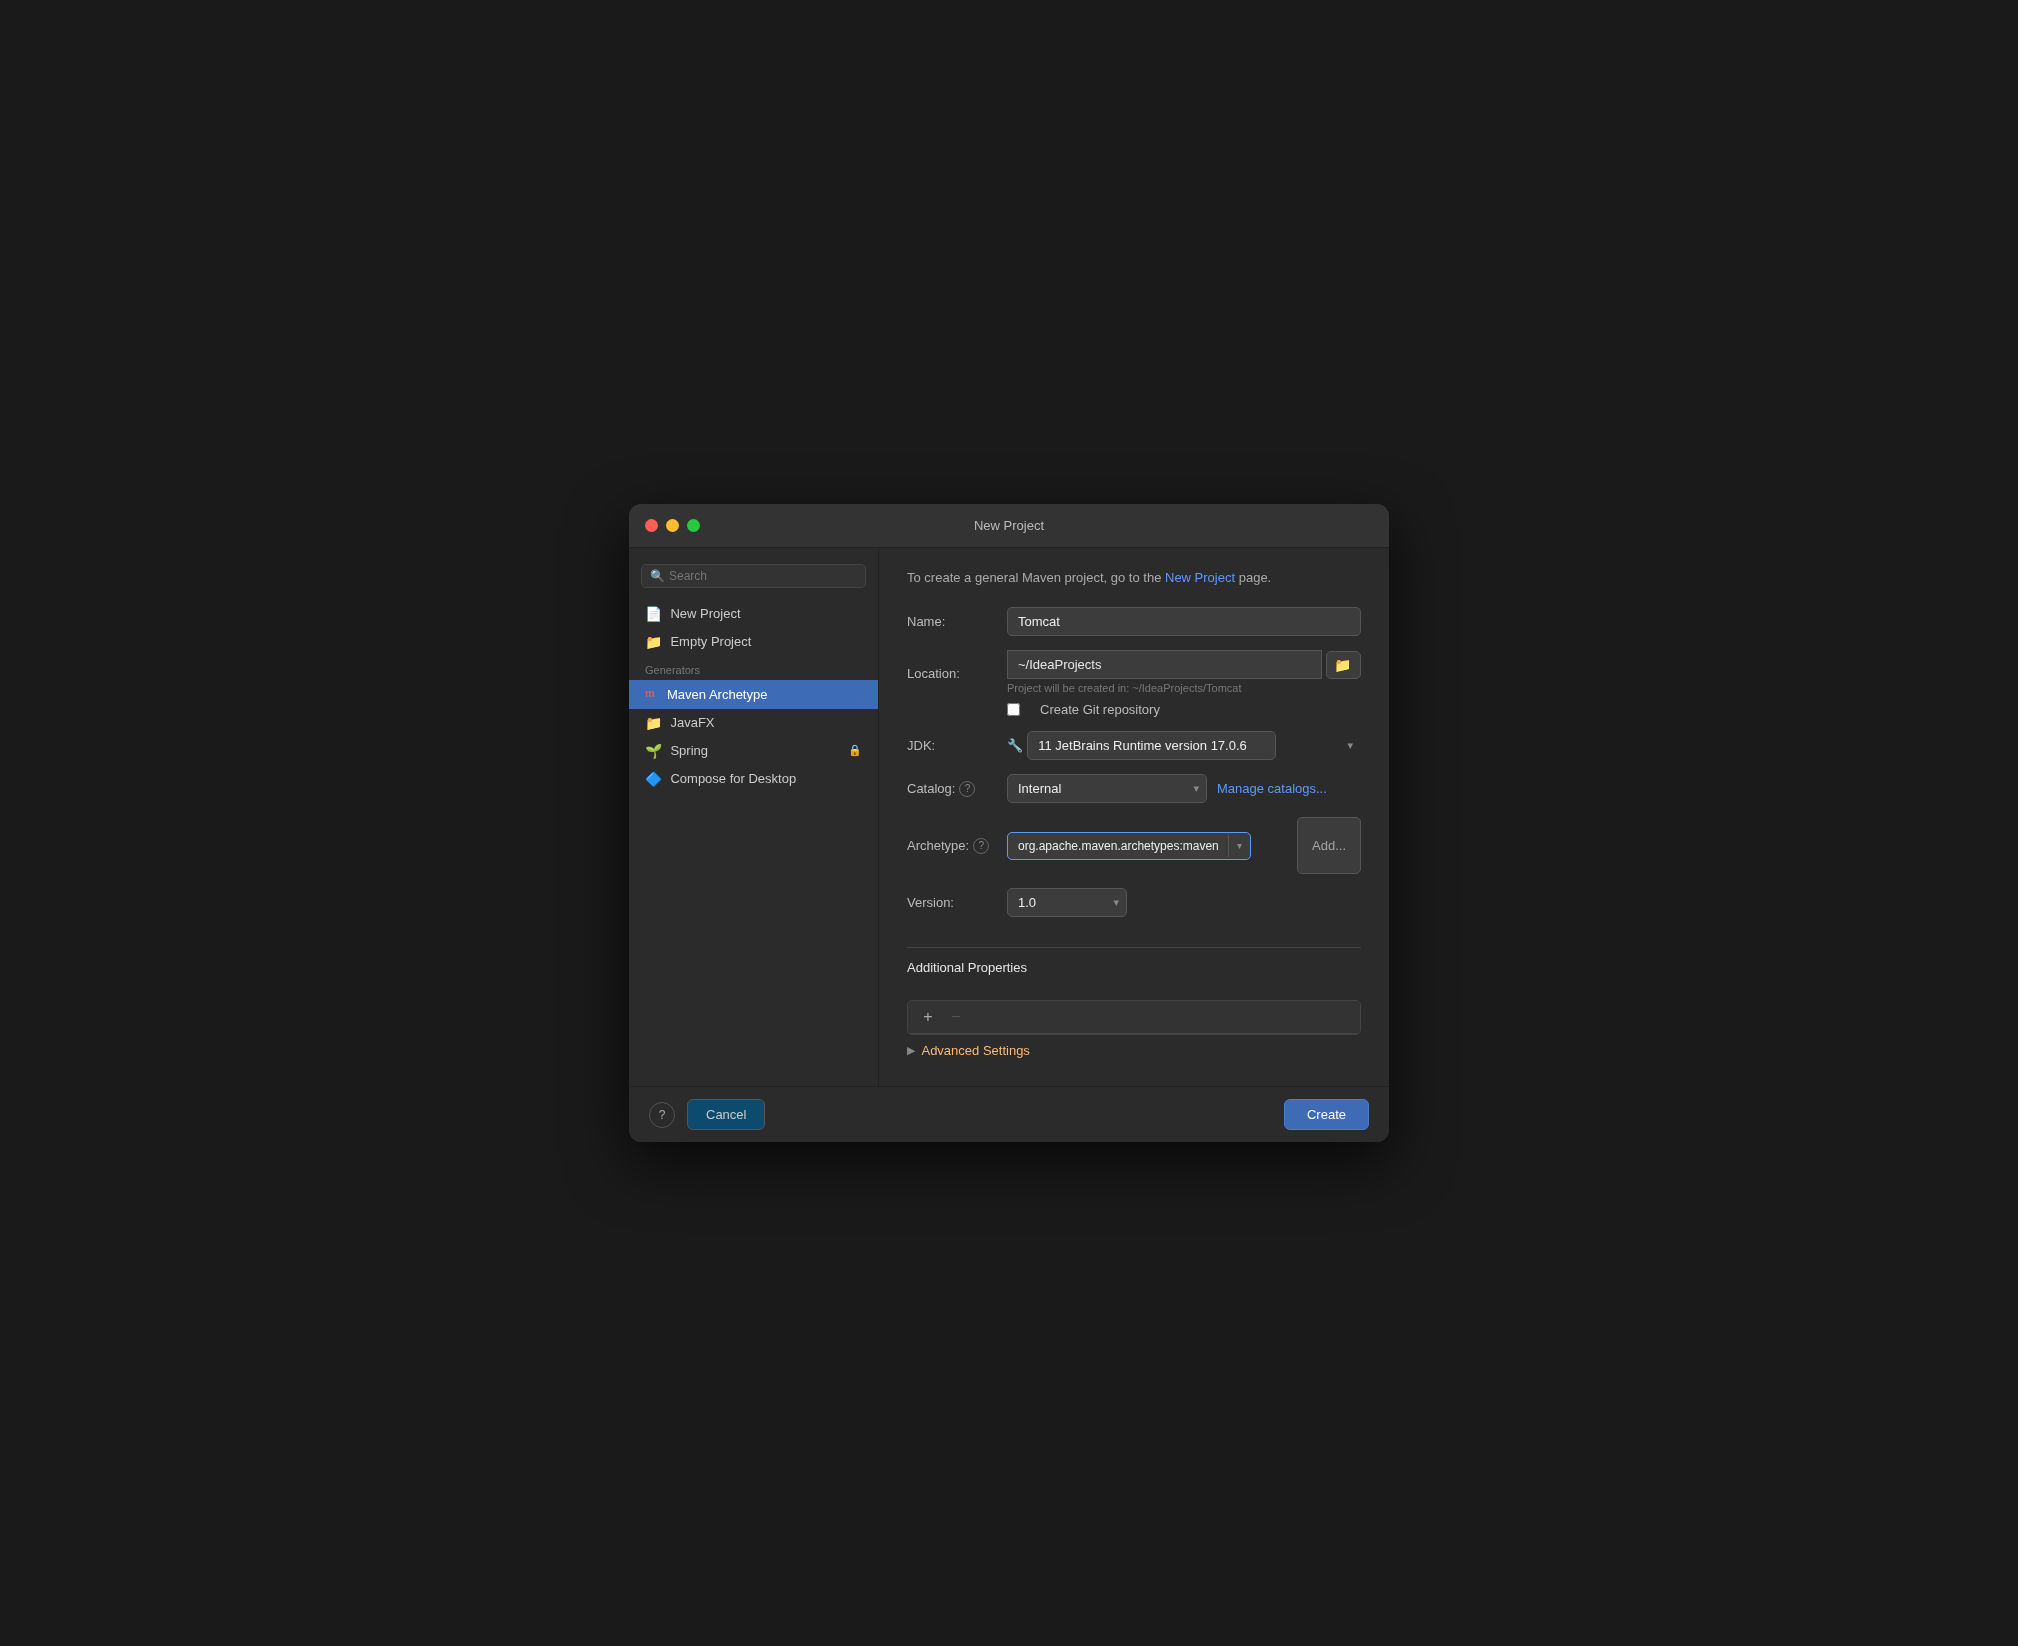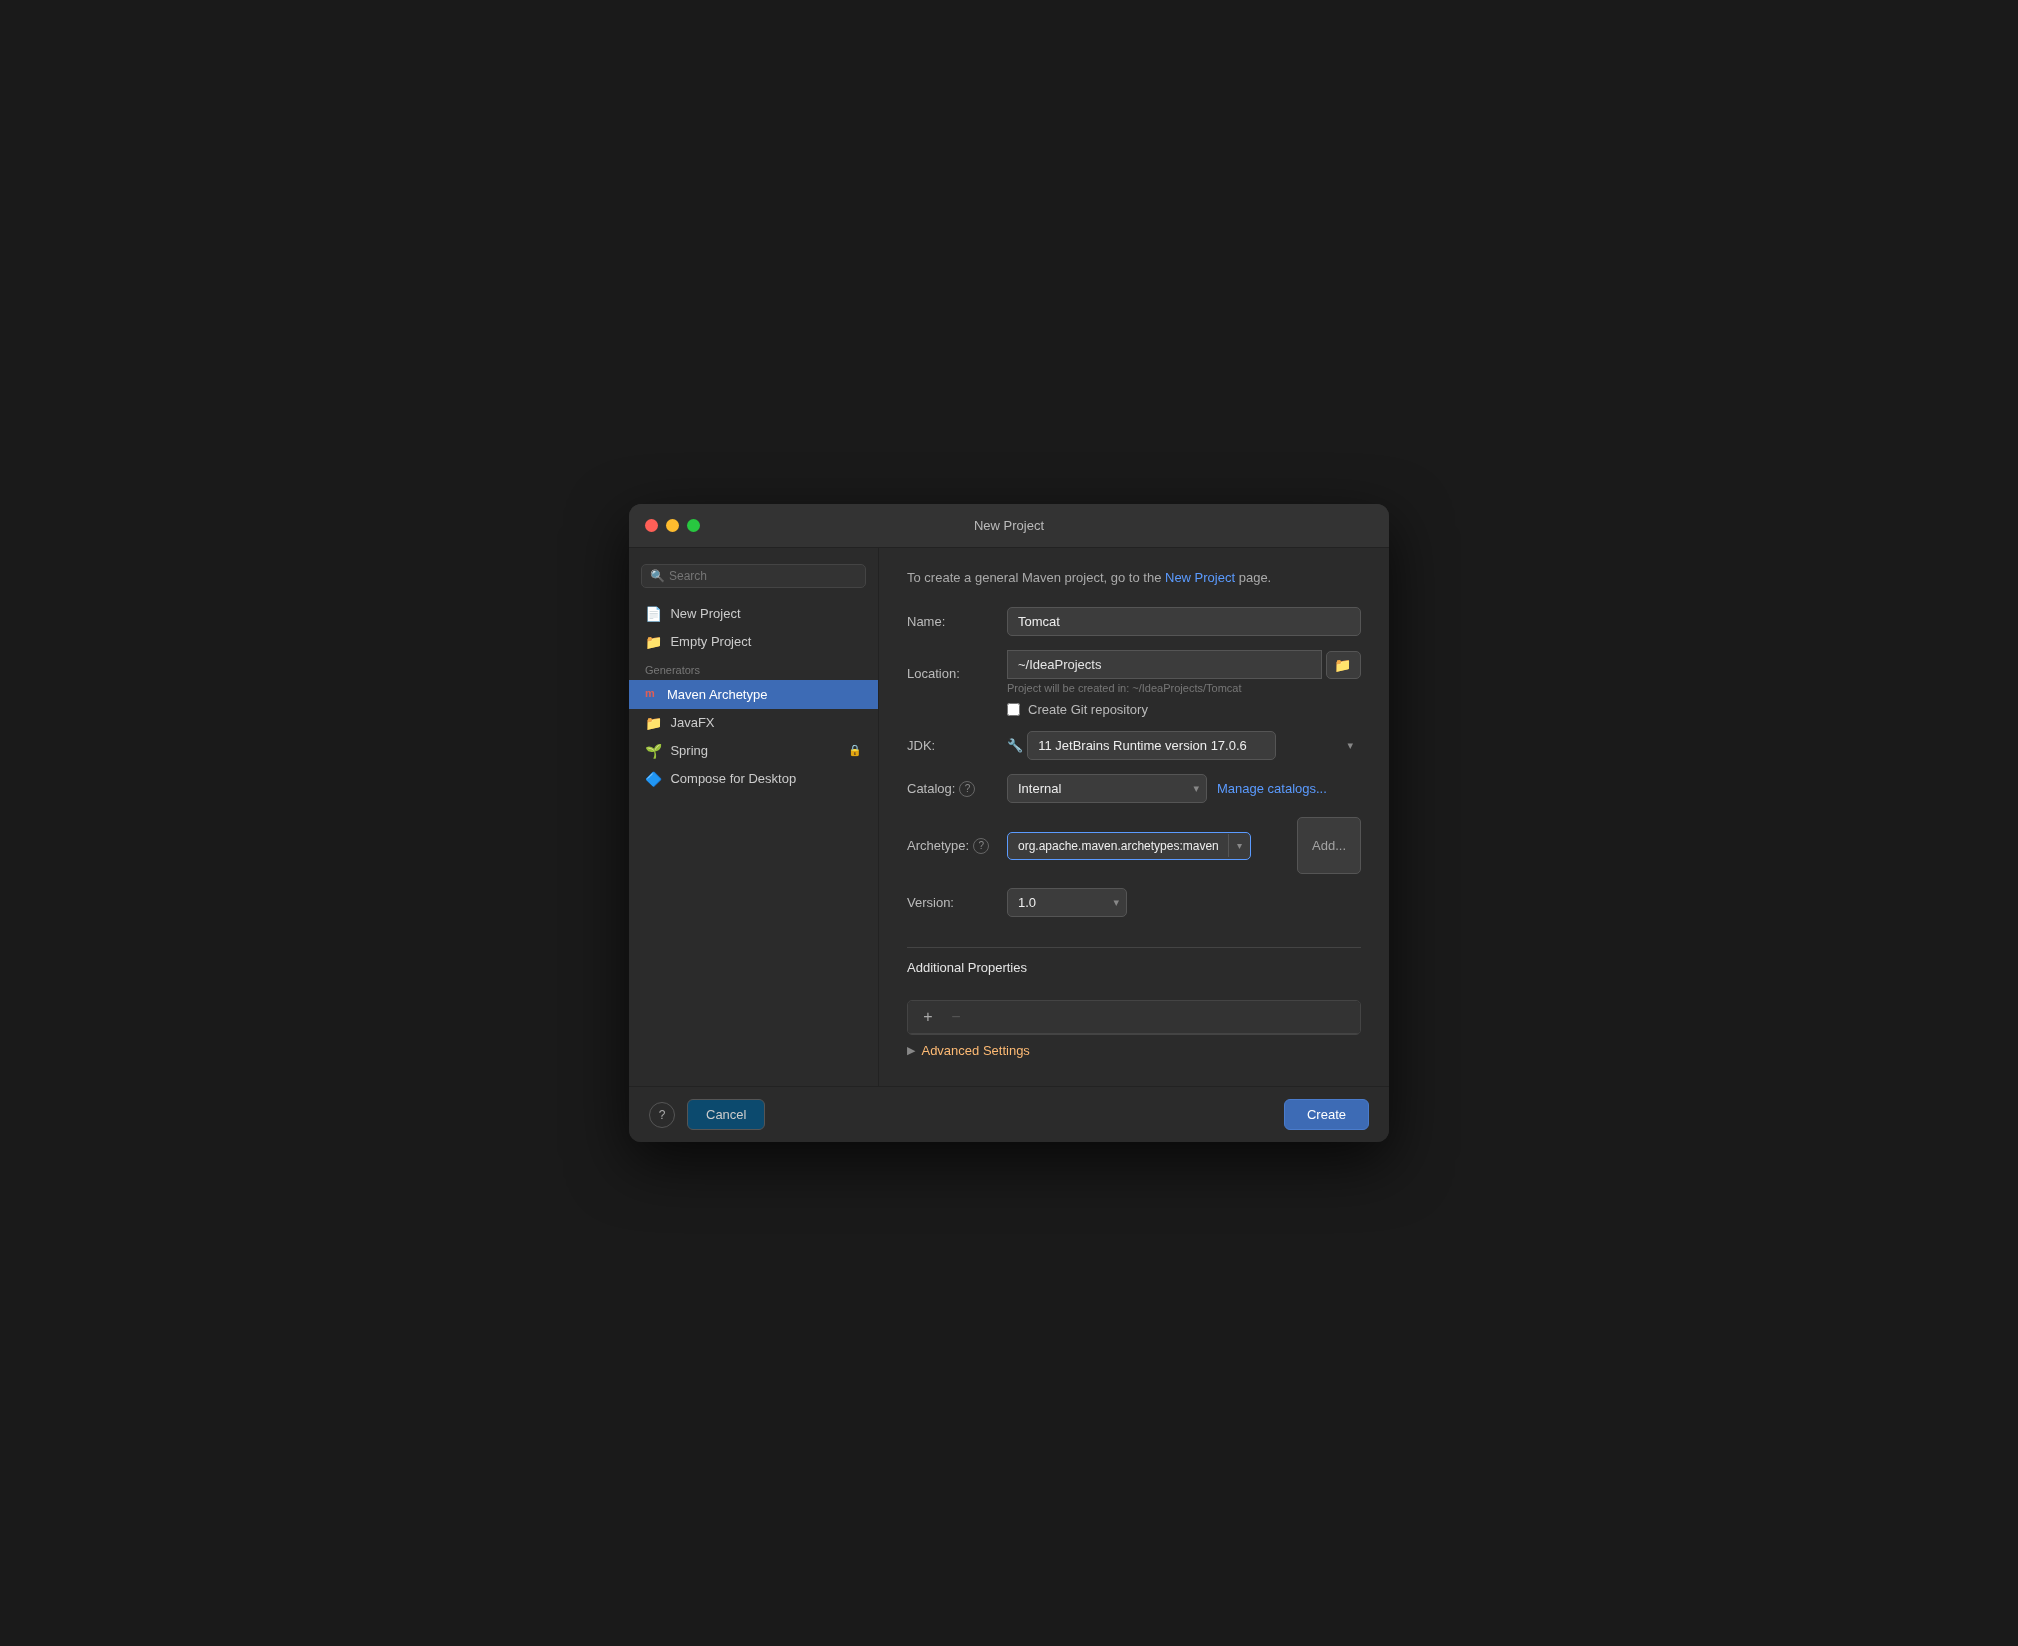--- a/index.html
+++ b/index.html
@@ -198,21 +198,21 @@
       font-size: 11px;
       color: #777;
       margin-top: 3px;
     }
     .location-block {
       flex: 1;
     }
     .checkbox-row {
       display: flex;
       align-items: center;
-      gap: 8px;
+      gap: 20px;
       margin-top: 8px;
     }
     .checkbox-row input[type="checkbox"] {
       accent-color: #5b9bff;
     }
     .checkbox-label {
       font-size: 13px;
       color: #bbb;
     }
     .select-wrap {

